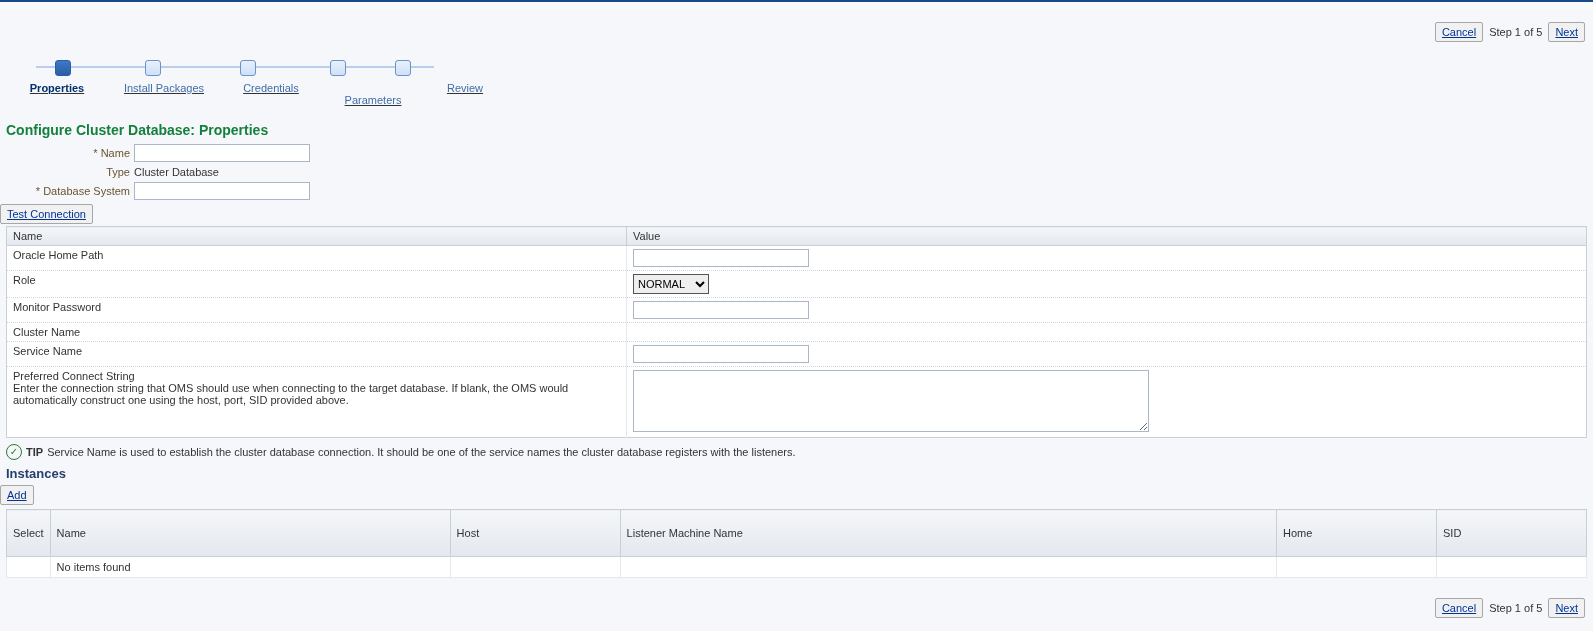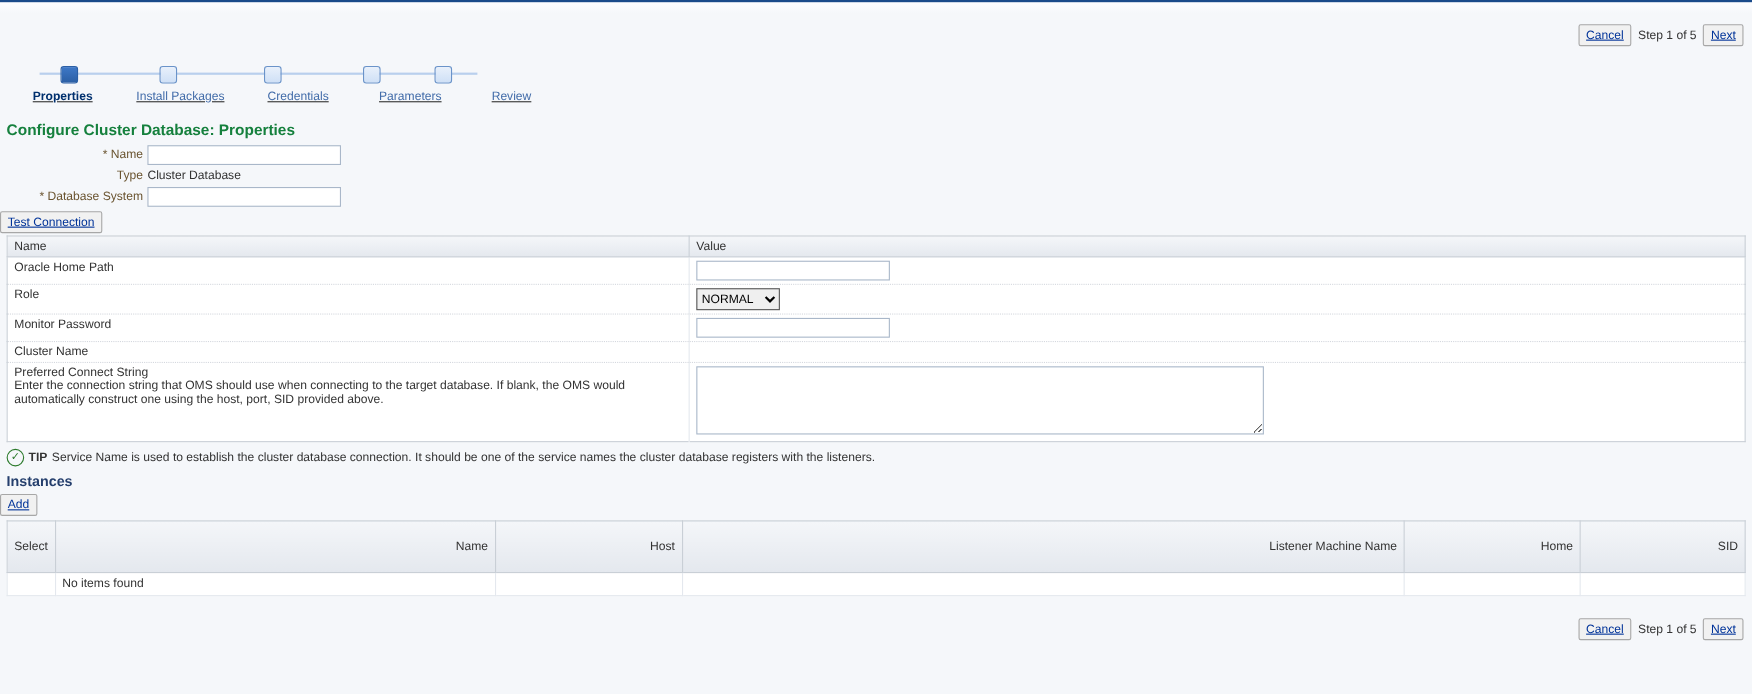--- a/index.html
+++ b/index.html
@@ -9,21 +9,21 @@
   .step-text{color:#333;font-size:11px;}
   .wizard-track{position:relative;margin:14px 0 4px 30px;width:410px;height:18px;}
   .wizard-line{position:absolute;top:6px;left:6px;right:6px;height:2px;background:#b9cfed;}
   .wizard-node{position:absolute;top:0;width:14px;height:14px;border:1px solid #6a93c9;border-radius:3px;background:linear-gradient(#e8f0fb,#cfe0f6);}
   .wizard-node.active{background:linear-gradient(#3e78c7,#2b5fa5);border-color:#2b5fa5;}
   .wizard-labels{display:flex;margin-left:12px;gap:12px;font-size:11px;text-decoration:underline;}
   .wizard-labels span{display:inline-block;text-align:center;}
   .wl0{width:90px;color:#00306e;font-weight:bold;}
   .wl1{width:100px;color:#426ca9;}
   .wl2{width:90px;color:#426ca9;}
-  .wl3{width:90px;color:#426ca9;}
+  .wl3{width:90px;color:#426ca9;margin-top:12px;}
   .wl4{width:70px;color:#426ca9;}
   h1.page-title{color:#15803d;font-size:14px;font-weight:bold;margin:16px 0 6px 6px;}
   h2.section-title{color:#253f6d;font-size:13px;font-weight:bold;margin:6px 0 4px 6px;}
   .form-row{display:flex;align-items:center;margin:2px 0 4px 0;}
   .form-label{width:130px;text-align:right;color:#6a5430;font-size:11px;margin-right:4px;}
   .req::before{content:"* ";}
   .form-value{color:#333;font-size:11px;}
   input.text{border:1px solid #a9b7c9;height:16px;width:170px;font-size:11px;padding:0 2px;background:#fff;}
   .right-actions{display:flex;padding:0 8px 2px 0;}
   table.grid{width:calc(100% - 12px);margin:0 6px;border-collapse:collapse;border:1px solid #c9cfd6;background:#fff;}
@@ -31,21 +31,21 @@
   table.grid td{border-top:1px dotted #d4d8de;padding:3px 6px;font-size:11px;vertical-align:top;}
   table.grid td.valcell{border-left:1px solid #e4e8ee;}
   input.cell-text{border:1px solid #a9b7c9;height:16px;width:170px;font-size:11px;padding:0 2px;background:#fff;}
   select.cell-select{border:1px solid #555;height:20px;font-size:11px;background:#efefef;}
   textarea.cell-ta{border:1px solid #a9b7c9;width:510px;height:56px;font-size:11px;resize:both;}
   .desc{color:#333;font-size:11px;}
   .tip-line{display:flex;align-items:center;gap:4px;margin:6px 0 2px 6px;}
   .tip-icon{width:14px;height:14px;border:1px solid #2c7a2c;border-radius:50%;display:flex;align-items:center;justify-content:center;color:#2c7a2c;font-size:10px;line-height:10px;}
   .tip-label{font-weight:bold;color:#333;}
   table.inst{width:calc(100% - 12px);margin:2px 6px 0 6px;border-collapse:collapse;border:1px solid #c9cfd6;background:#fff;}
-  table.inst th{background:linear-gradient(#f4f6f9,#e4e8ee);border:1px solid #c9cfd6;text-align:right;font-weight:normal;padding:17px 6px;font-size:11px;}
+  table.inst th{background:linear-gradient(#f4f6f9,#e4e8ee);border:1px solid #c9cfd6;text-align:left;font-weight:normal;padding:17px 6px;font-size:11px;}
   table.inst td{border:1px solid #e4e8ee;padding:4px 6px;font-size:11px;}
 </style>
 </head>
 <body>
 
 <div class="topbar">
   <button class="btn">Cancel</button>
   <span class="step-text">Step 1 of 5</span>
   <button class="btn">Next</button>
 </div>
@@ -113,20 +113,24 @@
     </tr>
     <tr>
       <td>Monitor Password</td>
       <td class="valcell"><input type="password" class="cell-text" value="" style=""></td>
     </tr>
     <tr>
       <td>Cluster Name</td>
       <td class="valcell"></td>
     </tr>
     <tr>
+      <td>Service Name</td>
+      <td class="valcell"><input class="cell-text" value="" style=""></td>
+    </tr>
+    <tr>
       <td>
         <div>Preferred Connect String</div>
         <div class="desc">Enter the connection string that OMS should use when connecting to the target database. If blank, the OMS would automatically construct one using the host, port, SID provided above.</div>
       </td>
       <td class="valcell"><textarea class="cell-ta" style=""></textarea></td>
     </tr>
   </tbody>
 </table>
 
 <div class="tip-line">

